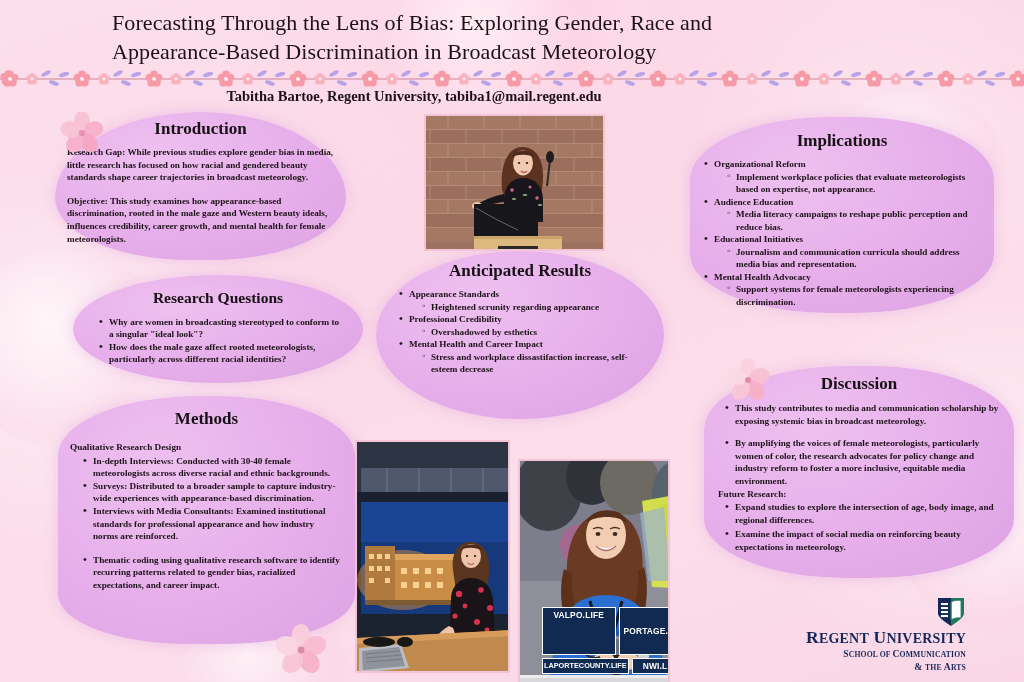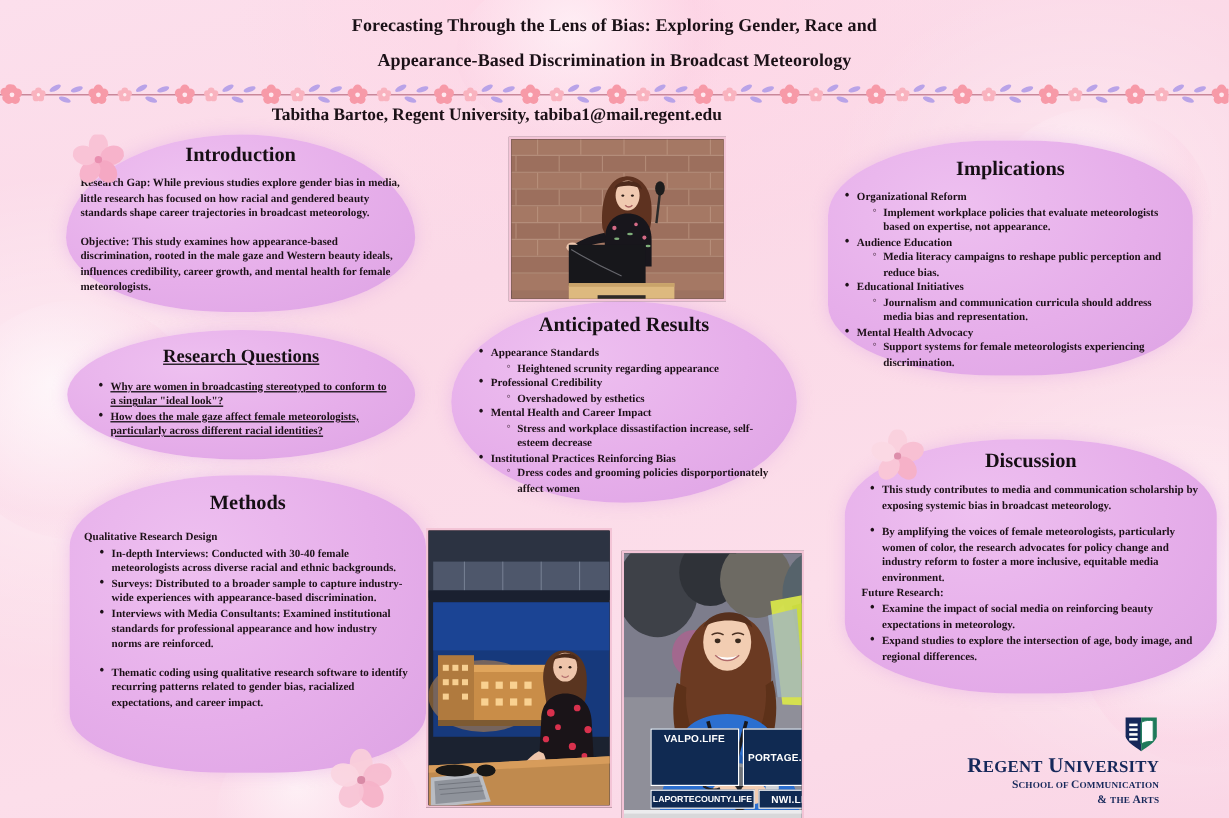--- a/index.html
+++ b/index.html
@@ -34,24 +34,24 @@
     pointer-events: none;
   }
 
   
   #header { position: absolute; top: 0; left: 0; width: 1024px; height: 110px; }
 
   #title {
     position: absolute;
     top: 8px; left: 112px;
     width: 800px;
-    text-align: center;
+    text-align: left;
     font-family: "Liberation Serif", serif;
-    font-weight: bold;
-    font-size: 15px;
+    font-weight: normal;
+    font-size: 22px;
     line-height: 29px;
     color: #1b1117;
     letter-spacing: 0.1px;
   }
 
   #divider {
     position: absolute;
     top: 67px; left: 0;
     width: 1024px; height: 22px;
   }
@@ -116,23 +116,22 @@
   #panel-intro {
     left: 55px; top: 112px; width: 291px; height: 148px;
     border-radius: 50% 50% 46% 46% / 58% 58% 42% 42%;
   }
   #panel-intro .panel-title { font-size: 17px; margin-top: 7px; }
   #panel-intro .body-text { font-size: 9.2px; line-height: 12.6px; padding: 7px 12px 0 12px; }
   #panel-intro p { margin-bottom: 11px; }
 
   
   #panel-rq {
-    left: 56px; top: 275px; width: 290px; height: 108px;
+    left: 73px; top: 275px; width: 290px; height: 108px;
     border-radius: 50%/50%;
-    text-decoration: underline;
   }
   #panel-rq .panel-title { font-size: 15.5px; margin-top: 14px; }
   #panel-rq .body-text { font-size: 9.2px; line-height: 12.4px; padding: 9px 22px 0 26px; }
 
   
   #panel-methods {
     left: 58px; top: 396px; width: 297px; height: 248px;
     border-radius: 47% 47% 44% 44% / 24% 24% 20% 20%;
   }
   #panel-methods .panel-title { font-size: 17px; margin-top: 13px; }
@@ -551,21 +550,21 @@
         <circle cx="0" cy="0" r="3.1" fill="#e98fb0"></circle>
       </g>
     </svg>
   </div>
 
   <div class="panel" id="panel-rq">
     <div class="panel-title">Research Questions</div>
     <div class="body-text">
       <ul class="bul">
         <li>Why are women in broadcasting stereotyped to conform to a singular "ideal look"?</li>
-        <li>How does the male gaze affect female meteorologists, particularly across different racial identities?</li>
+        <li>How does the male gaze affect rooted meteorologists, particularly across different racial identities?</li>
       </ul>
     </div>
   </div>
 
   <div class="panel" id="panel-methods">
     <div class="panel-title">Methods</div>
     <div class="body-text">
       <div class="sect-head">Qualitative Research Design</div>
       <ul class="bul">
         <li>In-depth Interviews: Conducted with 30-40 female meteorologists across diverse racial and ethnic backgrounds.</li>
@@ -603,26 +602,20 @@
         <li>
           <span>Professional Credibility</span>
           <ul class="sub">
             <li>Overshadowed by esthetics</li>
           </ul>
         </li>
         <li>
           <span>Mental Health and Career Impact</span>
           <ul class="sub">
             <li>Stress and workplace dissastifaction increase, self-esteem decrease</li>
-          </ul>
-        </li>
-        <li>
-          <span>Institutional Practices Reinforcing Bias</span>
-          <ul class="sub">
-            <li>Dress codes and grooming policies disporportionately affect women</li>
           </ul>
         </li>
       </ul>
     </div>
   </div>
 
   <div class="panel" id="panel-impl">
     <div class="panel-title">Implications</div>
     <div class="body-text">
       <ul class="bul">
@@ -656,22 +649,22 @@
 
   <div class="panel" id="panel-disc">
     <div class="panel-title">Discussion</div>
     <div class="body-text">
       <ul class="bul" style="margin-left:7px;">
         <li>This study contributes to media and communication scholarship by exposing systemic bias in broadcast meteorology.</li>
         <li style="margin-bottom:0;">By amplifying the voices of female meteorologists, particularly women of color, the research advocates for policy change and industry reform to foster a more inclusive, equitable media environment.</li>
       </ul>
       <div class="sect-head">Future Research:</div>
       <ul class="bul tight">
+        <li>Expand studies to explore the intersection of age, body image, and regional differences.</li>
         <li>Examine the impact of social media on reinforcing beauty expectations in meteorology.</li>
-        <li>Expand studies to explore the intersection of age, body image, and regional differences.</li>
       </ul>
     </div>
   </div>
   <div class="blossom" style="left:724px; top:358px; width:48px; height:46px;">
     <svg viewBox="0 0 48 46" width="48" height="46" xmlns="http://www.w3.org/2000/svg">
       <g transform="translate(24,22)">
         <ellipse cx="0" cy="-12" rx="8" ry="10.5" fill="#fad1de"></ellipse>
         <ellipse cx="11.5" cy="-3.6" rx="8" ry="10.5" fill="#f8c0d3" transform="rotate(72 11.5 -3.6)"></ellipse>
         <ellipse cx="7.1" cy="10.1" rx="8" ry="10.5" fill="#f6b1c8" transform="rotate(144 7.1 10.1)"></ellipse>
         <ellipse cx="-7.1" cy="10.1" rx="8" ry="10.5" fill="#f9c6d7" transform="rotate(216 -7.1 10.1)"></ellipse>

